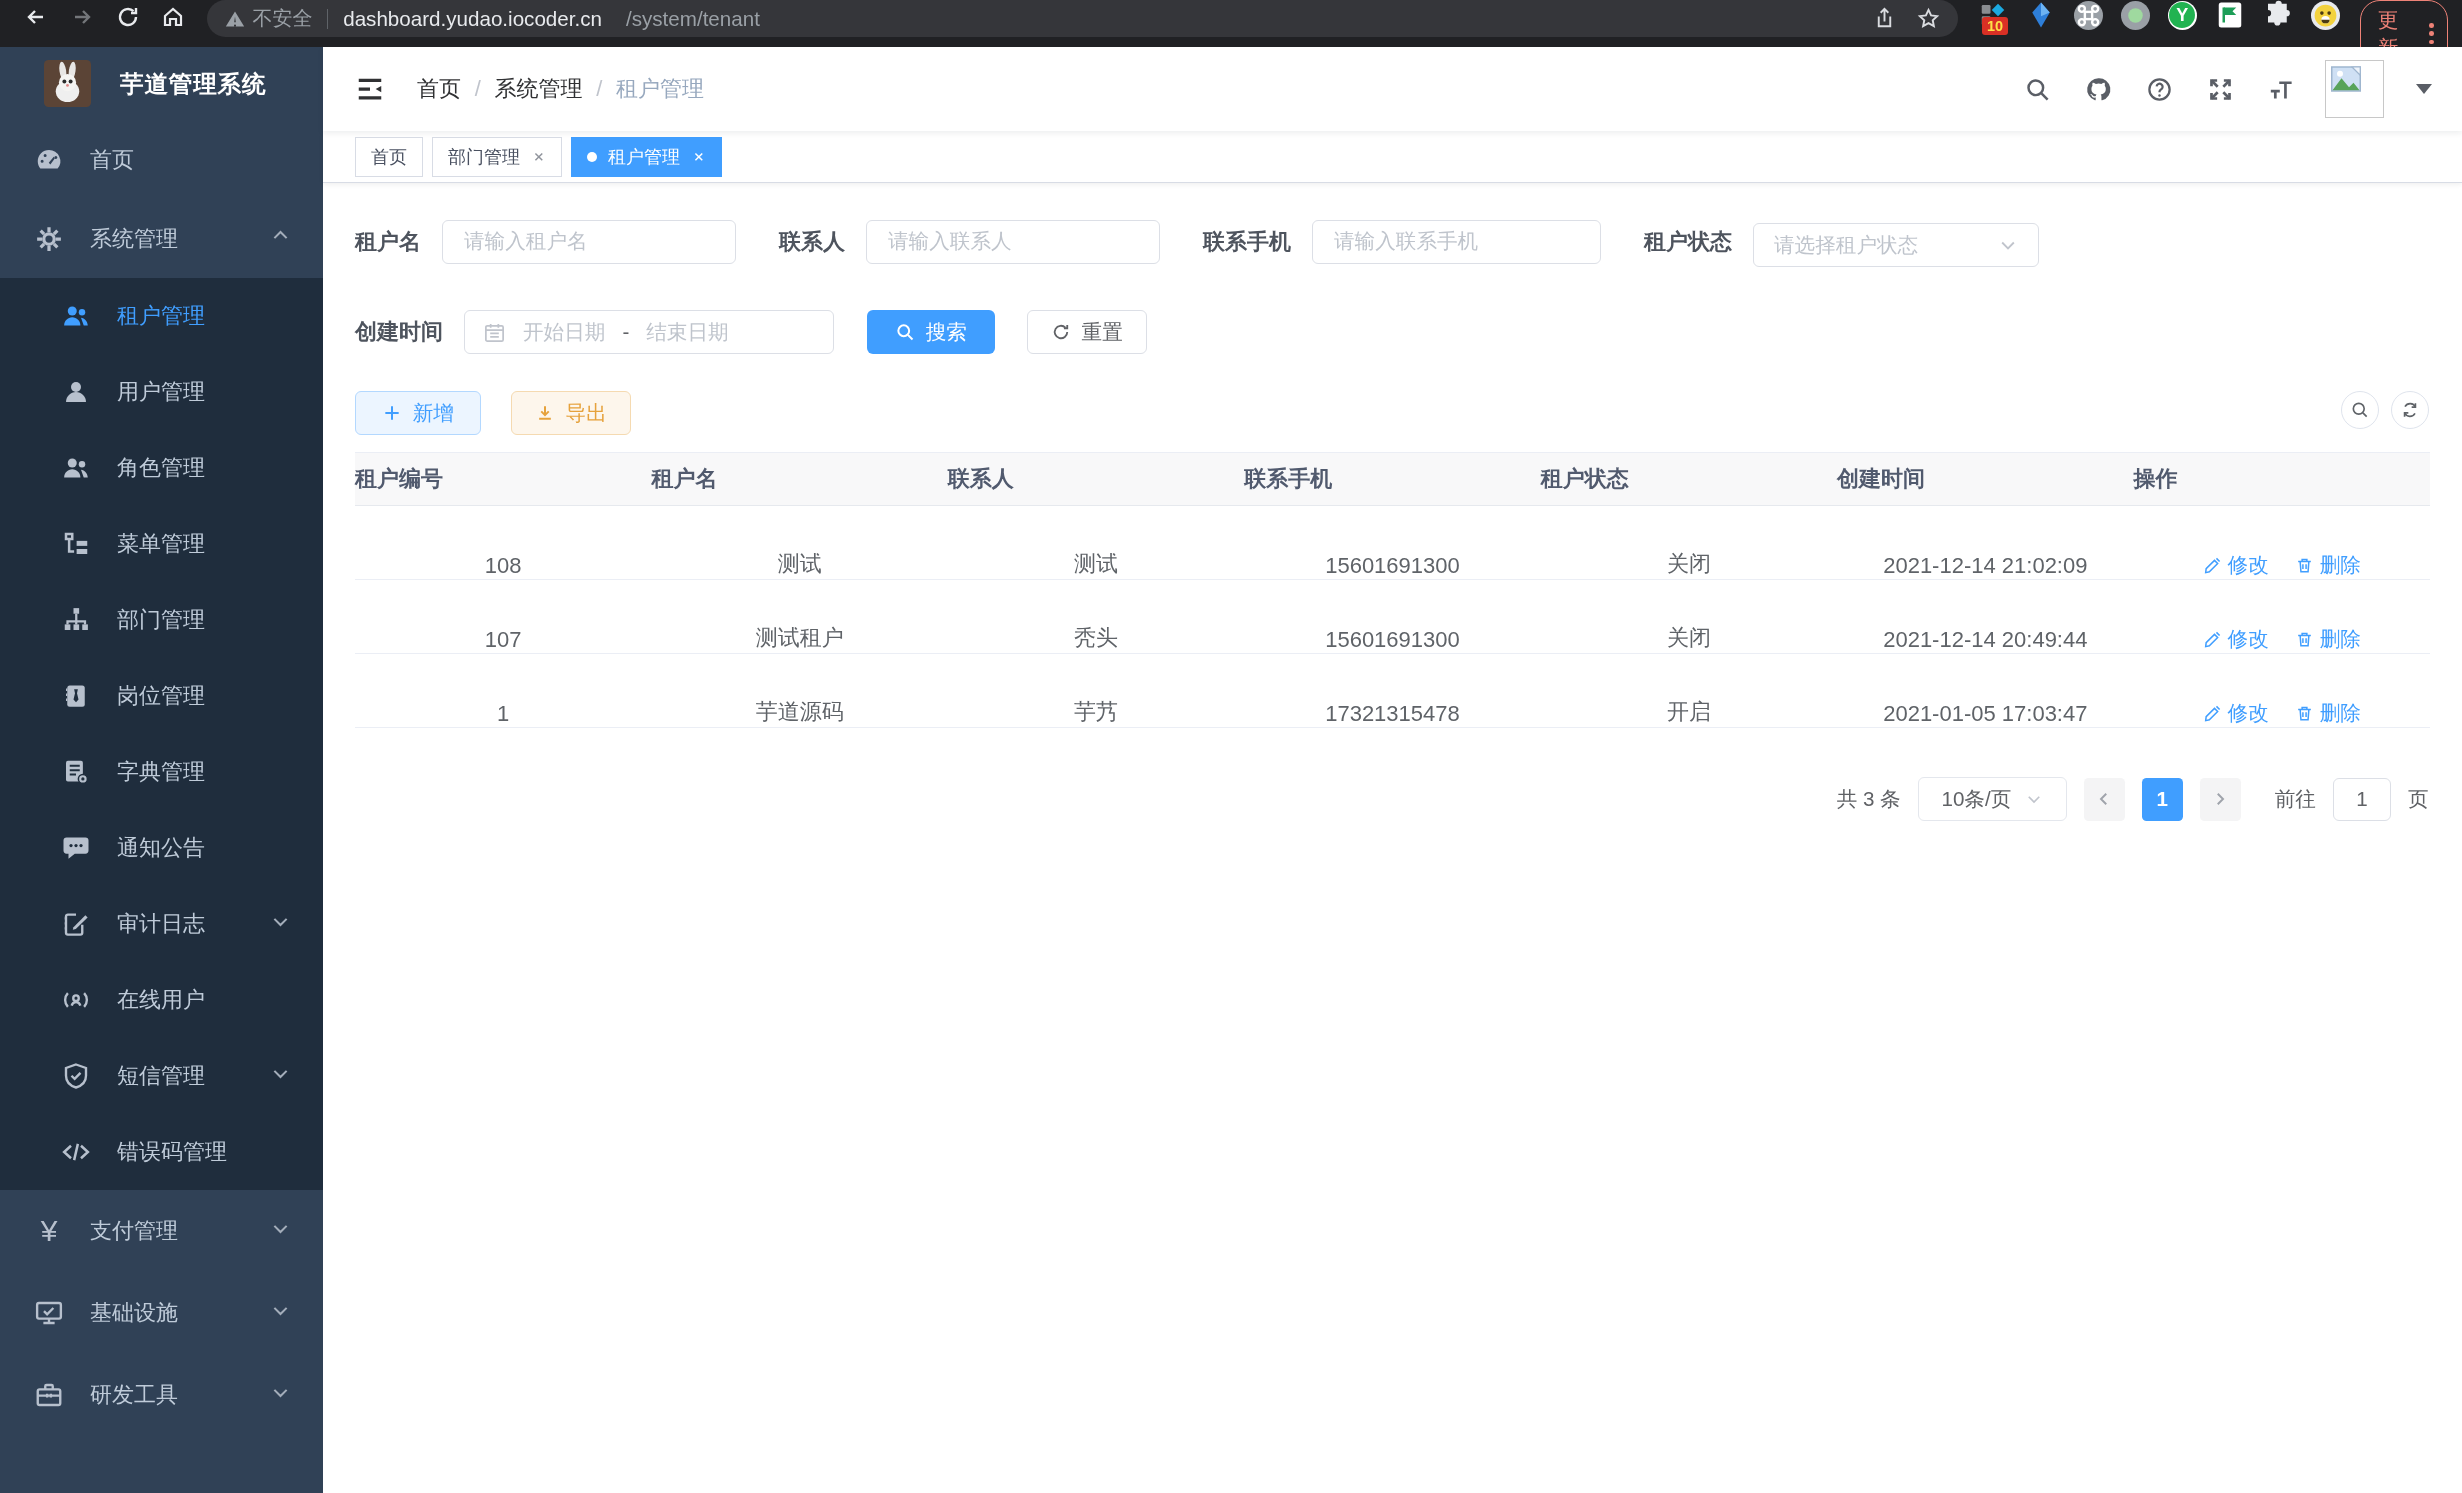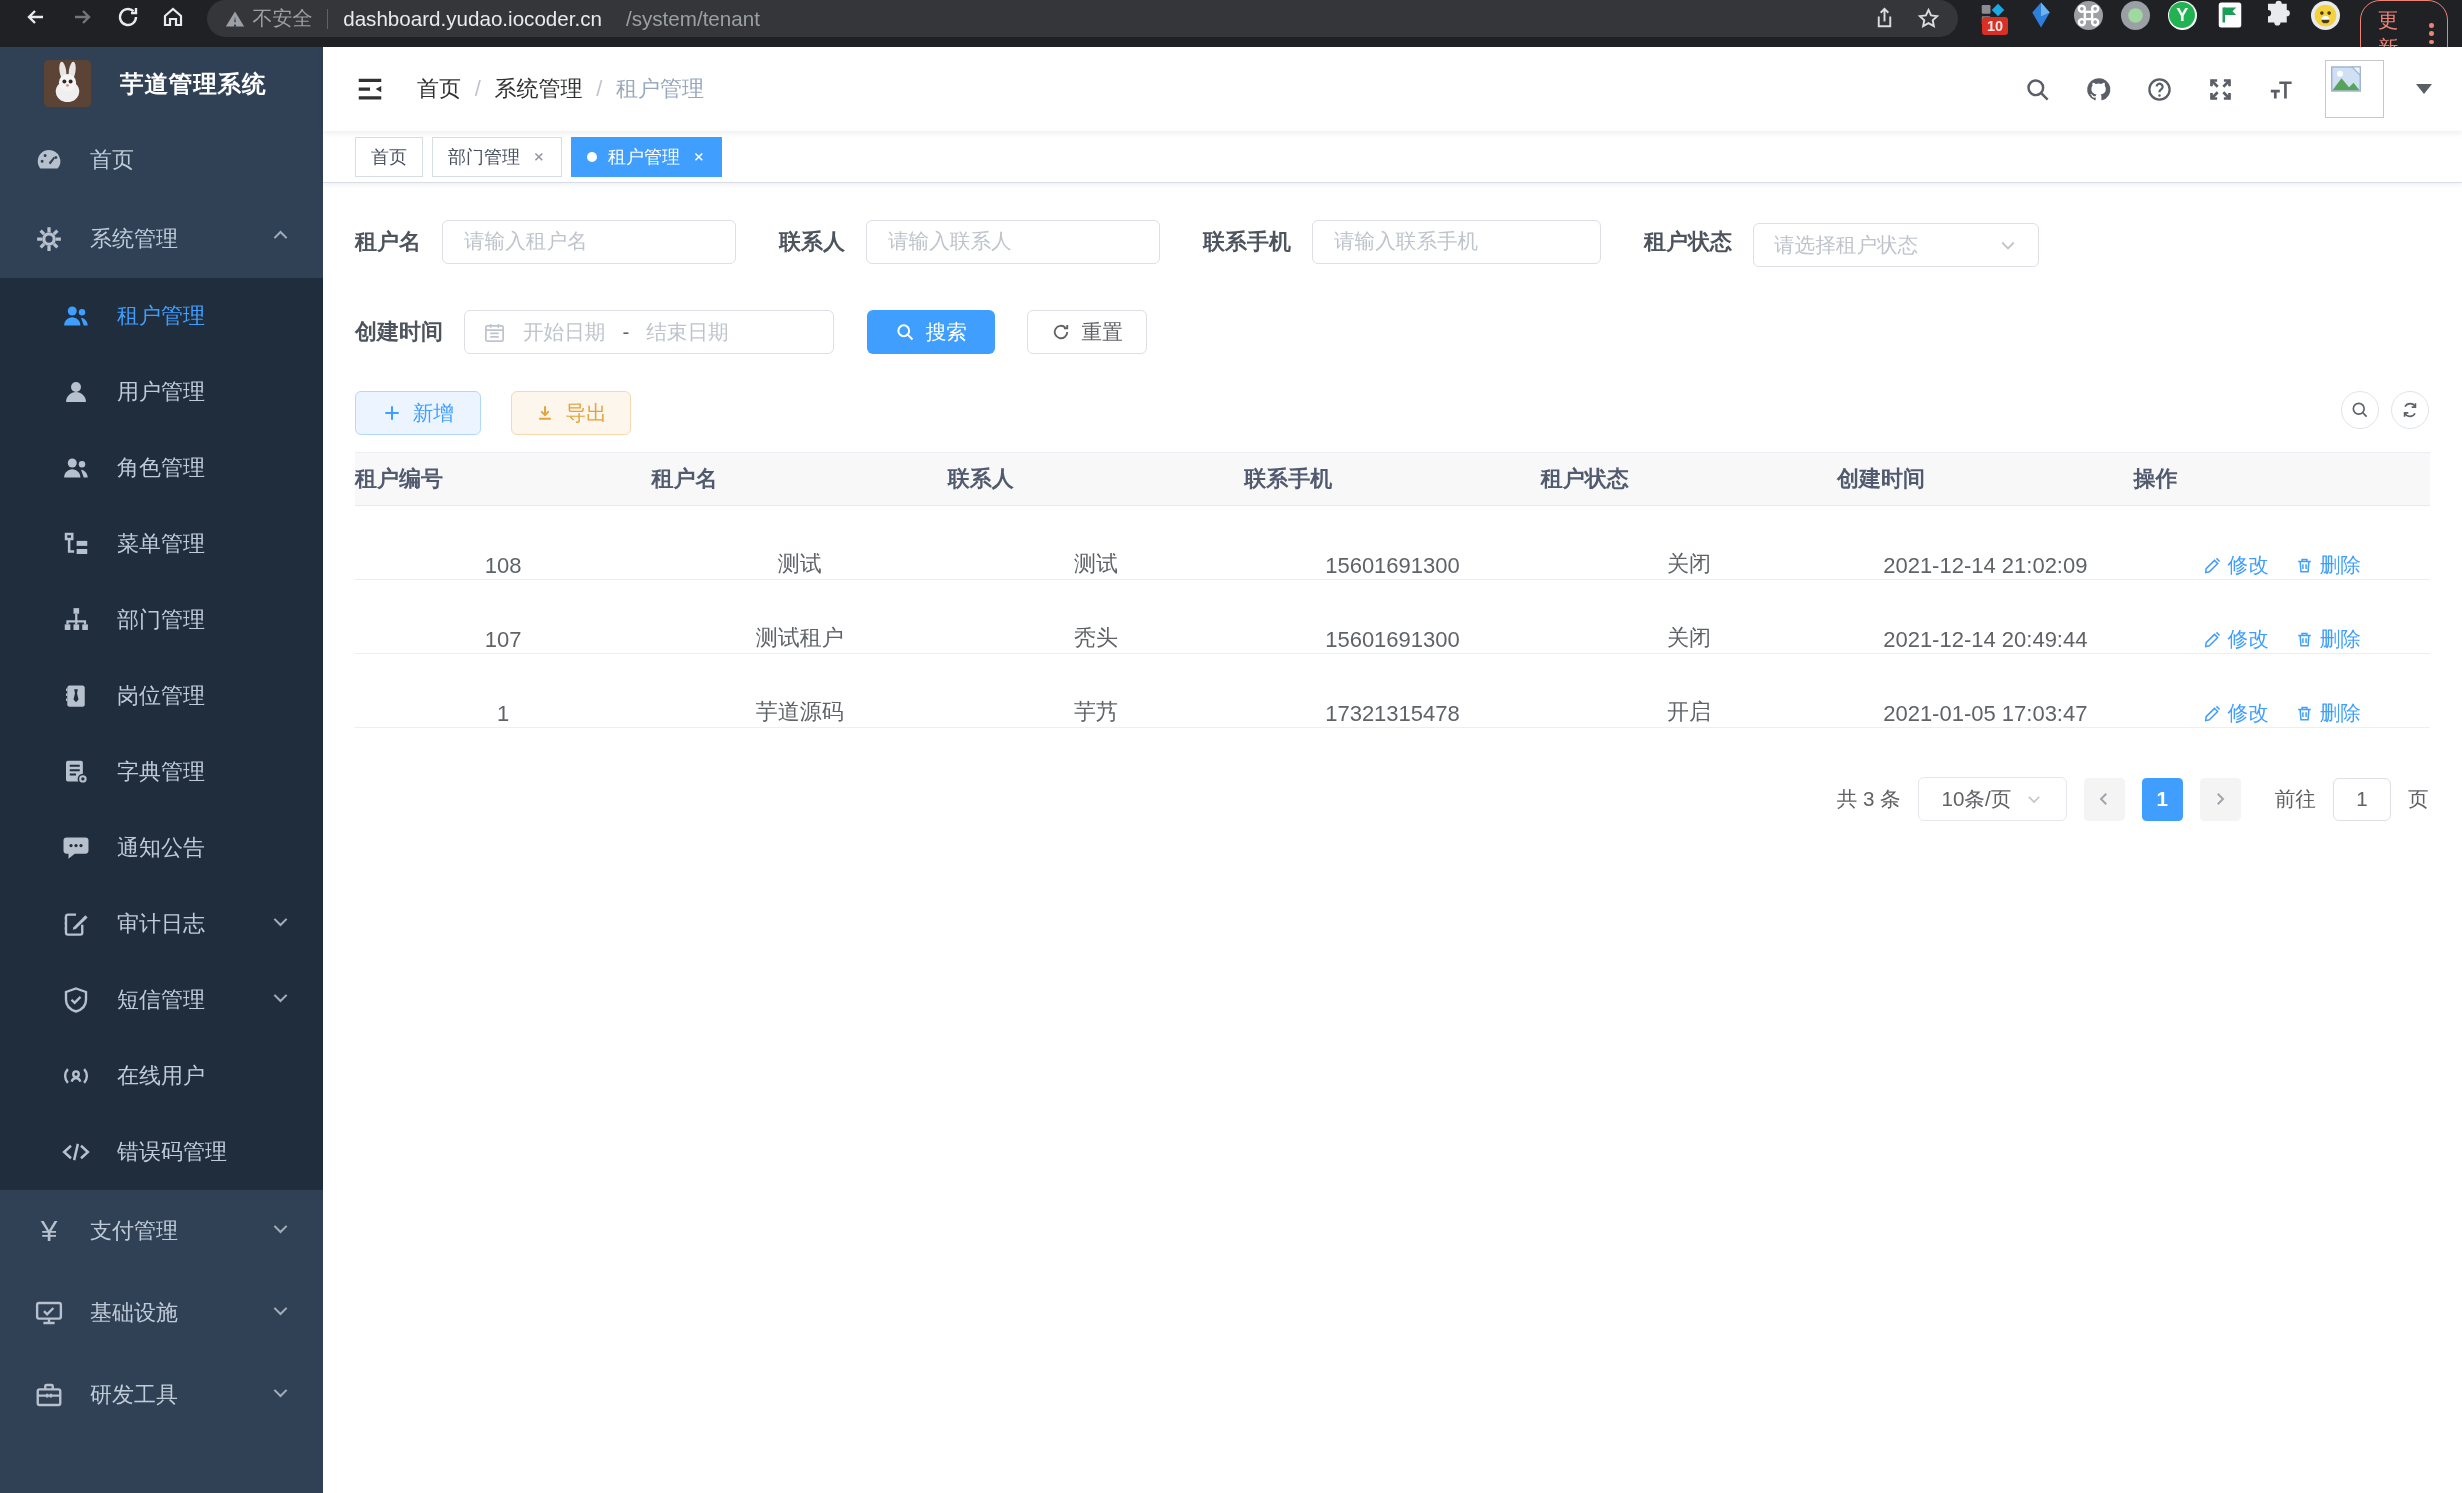--- a/index.html
+++ b/index.html
@@ -16,21 +16,21 @@
   .omni-warn { display:flex; align-items:center; color:#9aa0a6; font-size:20px; gap:7.6px; }
   .omni-warn svg { width:20px; height:20px; }
   .omni-sep { width:0.8px; height:20px; background:#5f6368; margin:0 15px; }
   .url { font-size:20.6px; white-space:nowrap; overflow:hidden; }
   .url .domain { color:#e8eaed; }
   .url .path { color:#9aa0a6;margin-left:24px; }
   .omni-right { margin-left:auto; display:flex; align-items:center; gap:21px; color:#dadce0; }
   .omni-right svg { width:23px; height:23px; }
   .ext-row { display:flex; align-items:center; gap:18px; margin-left:20px; }
   .ext { width:30px; height:30px; position:relative; display:flex; align-items:center; justify-content:center; }
-  .badge { position:absolute; bottom:-4.6px; left:4.6px; background:#d93025; color:#e5e5e5; font-size:14.5px; padding:0.8px 4.6px; border-radius:3px; font-weight:700; }
+  .badge { position:absolute; bottom:-4.6px; left:4.6px; background:#d93025; color:#fde047; font-size:14.5px; padding:0.8px 4.6px; border-radius:3px; font-weight:700; }
   .circle-ext { width:29px; height:29px; border-radius:50%; display:flex; align-items:center; justify-content:center; }
   .update-btn { margin-left:20px; display:flex; align-items:center; gap:10.7px; border:1.5px solid #ee8277; border-radius:20px; padding:4.6px 13.7px 4.6px 17px; color:#ee8277; font-size:20.6px; }
   .dots { display:flex; flex-direction:column; gap:3.8px; }
   .dots i { width:4.6px; height:4.6px; border-radius:50%; background:#ee8277; }
 
   
   .app { flex:1; display:flex; overflow:hidden; }
   .sidebar { width:323px; background:#304156; color:#bfcbd9; flex:0 0 auto; display:flex; flex-direction:column; }
   .logo-row { height:73px; display:flex; align-items:center; padding-left:44px; flex:0 0 auto; }
   .logo-img { width:47px; height:47px; border-radius:4.6px; overflow:hidden; flex:0 0 auto; }
@@ -364,38 +364,38 @@
               </svg>
           </span>
           <span>审计日志</span>
           <span class="chev"><svg viewBox="0 0 24 24" fill="none" stroke="currentColor" stroke-width="2.4">
                 <path d="M5 9l7 7 7-7"></path>
               </svg></span>
         </div>
         <div class="menu-item">
           <span class="mi-icon">
             <svg viewBox="0 0 24 24" fill="none" stroke="currentColor" stroke-width="1.9">
+                <path d="M5.5 6.5a8 8 0 0 0 0 11M18.5 6.5a8 8 0 0 1 0 11"></path>
+                <circle cx="12" cy="10.5" r="2.2"></circle>
+                <path d="M8.5 16.5c.5-1.8 1.9-2.8 3.5-2.8s3 1 3.5 2.8"></path>
+              </svg>
+          </span>
+          <span>在线用户</span>
+        </div>
+        <div class="menu-item">
+          <span class="mi-icon">
+            <svg viewBox="0 0 24 24" fill="none" stroke="currentColor" stroke-width="1.9">
                 <path d="M12 2.8l8 2.8v6.2c0 4.9-3.4 8-8 9.4-4.6-1.4-8-4.5-8-9.4V5.6z"></path>
                 <path d="M8.4 11.8l2.5 2.5 4.7-4.8"></path>
               </svg>
           </span>
           <span>短信管理</span>
           <span class="chev"><svg viewBox="0 0 24 24" fill="none" stroke="currentColor" stroke-width="2.4">
                 <path d="M5 9l7 7 7-7"></path>
               </svg></span>
-        </div>
-        <div class="menu-item">
-          <span class="mi-icon">
-            <svg viewBox="0 0 24 24" fill="none" stroke="currentColor" stroke-width="1.9">
-                <path d="M5.5 6.5a8 8 0 0 0 0 11M18.5 6.5a8 8 0 0 1 0 11"></path>
-                <circle cx="12" cy="10.5" r="2.2"></circle>
-                <path d="M8.5 16.5c.5-1.8 1.9-2.8 3.5-2.8s3 1 3.5 2.8"></path>
-              </svg>
-          </span>
-          <span>在线用户</span>
         </div>
         <div class="menu-item">
           <span class="mi-icon">
             <svg viewBox="0 0 24 24" fill="none" stroke="currentColor" stroke-width="2">
                 <path d="M8 7l-5.5 5L8 17M16 7l5.5 5L16 17M13.5 5.5l-3 13"></path>
               </svg>
           </span>
           <span>错误码管理</span>
         </div>
       </div>

